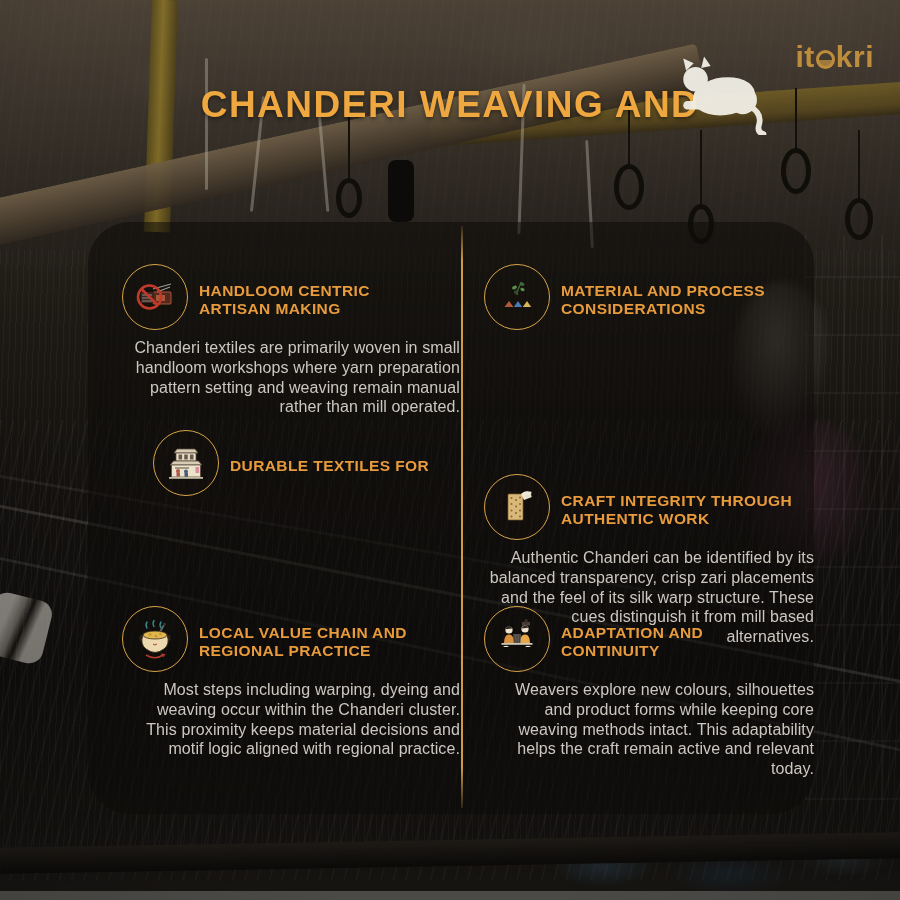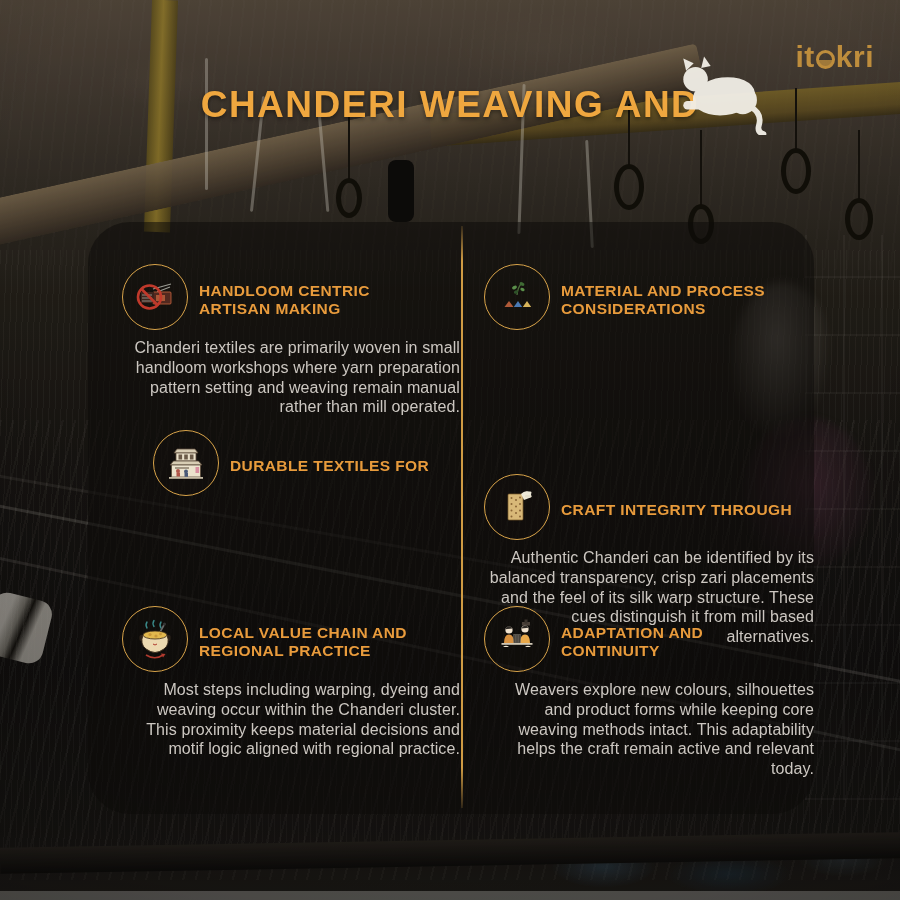--- a/index.html
+++ b/index.html
@@ -246,20 +246,21 @@
             <circle cx="16.5" cy="31.5" r="1"></circle>
               <circle cx="25" cy="31.5" r="1"></circle>
           </g>
           <path d="M26 9 q4 -4 8 -2 q3.5 2 1.5 5.5 l-6.5 2.5 z" fill="#efe9d8"></path>
           <rect x="31" y="6.5" width="5.5" height="2.6" rx="1.3" fill="#efe9d8"></rect>
           <rect x="30" y="10" width="6.5" height="2.6" rx="1.3" fill="#e6dfcb"></rect>
         </svg>
       </div>
       <h2 class="cell-title">
         <span>CRAFT INTEGRITY THROUGH</span>
+        <span>AUTHENTIC WORK</span>
       </h2>
     </div>
     <p class="cell-body">Authentic Chanderi can be identified by its balanced transparency, crisp zari placements and the feel of its silk warp structure. These cues distinguish it from mill based alternatives.</p>
   </div>
 
   <div class="cell cell-5">
     <div class="cell-head">
       <div class="icon-wrap">
         <svg width="44" height="44" viewBox="0 0 44 44">
           <path d="M14 5 q-2 3 0 6 M21 3.5 q-2 3 0 6 M28 5 q-2 3 0 6" stroke="#3a8a8a" stroke-width="1.4" fill="none" stroke-linecap="round"></path>

